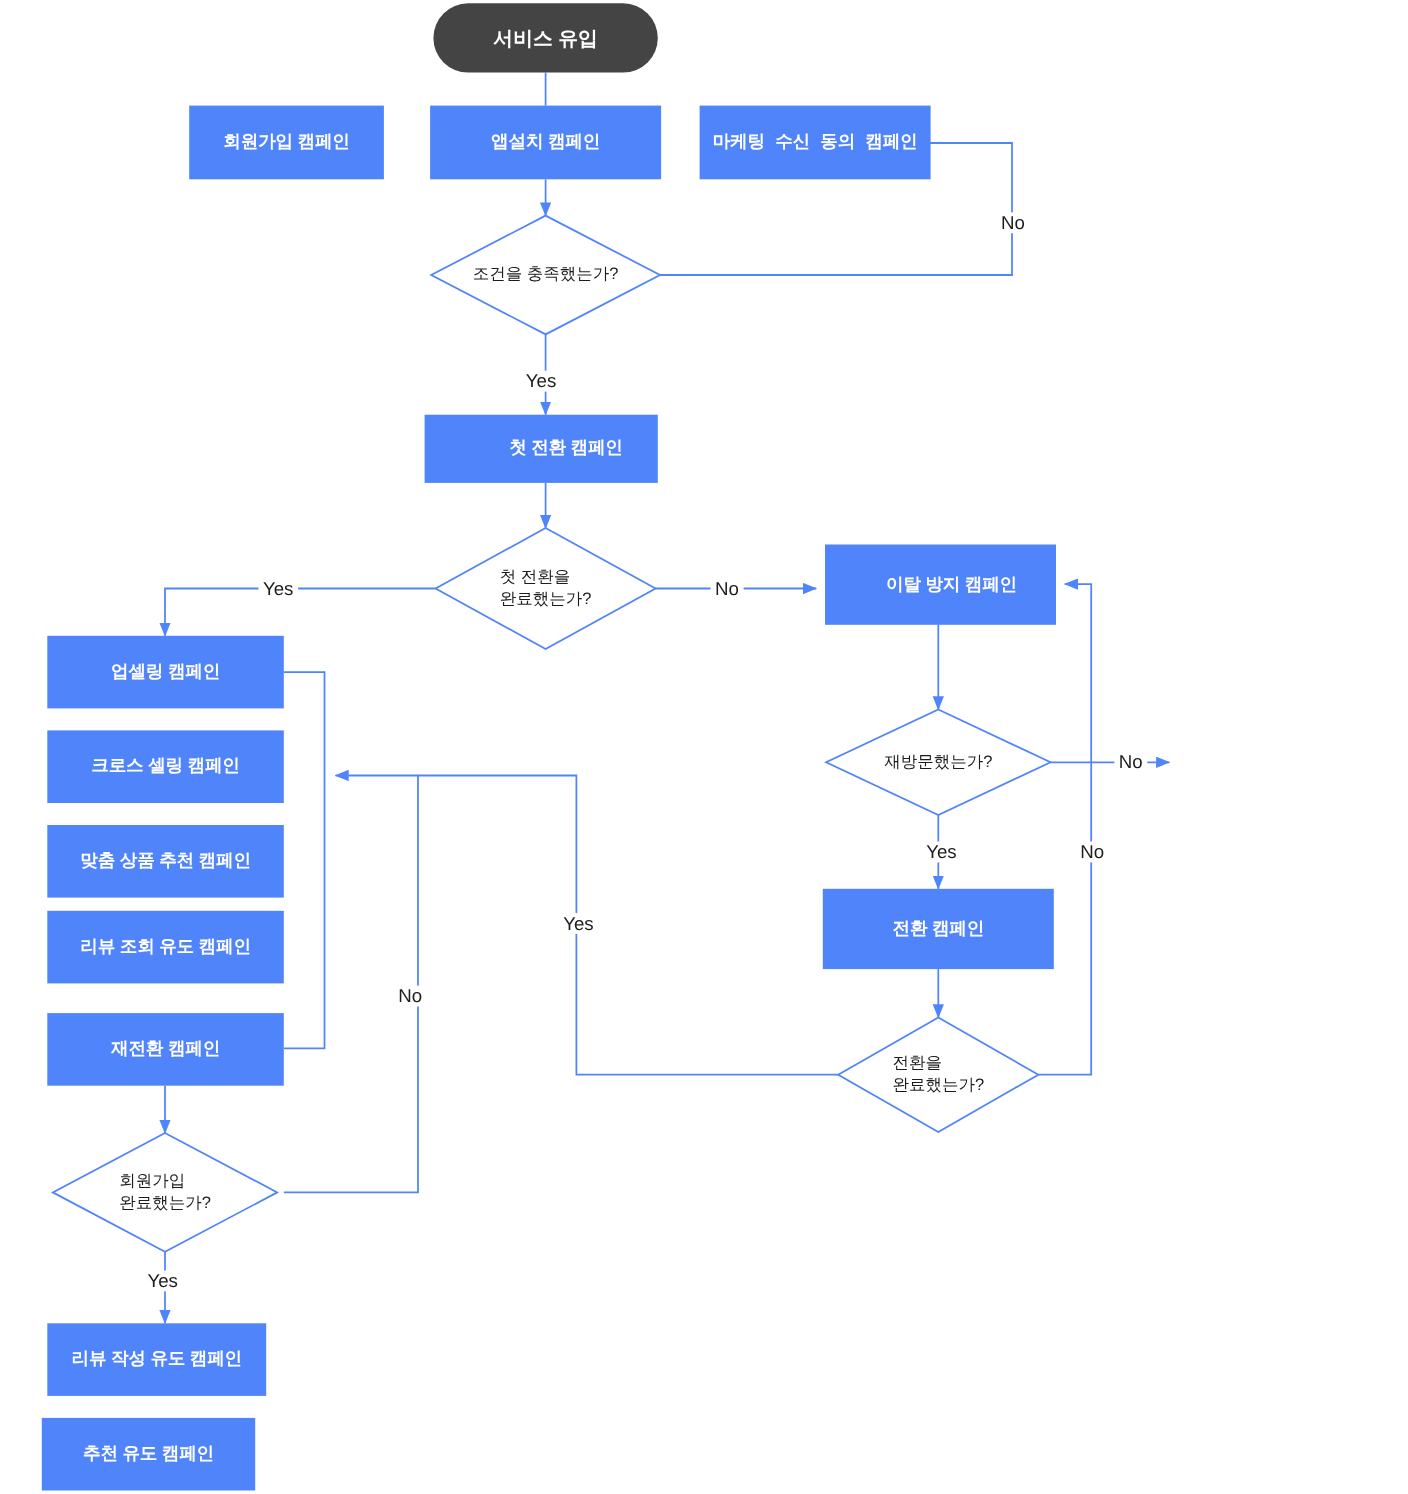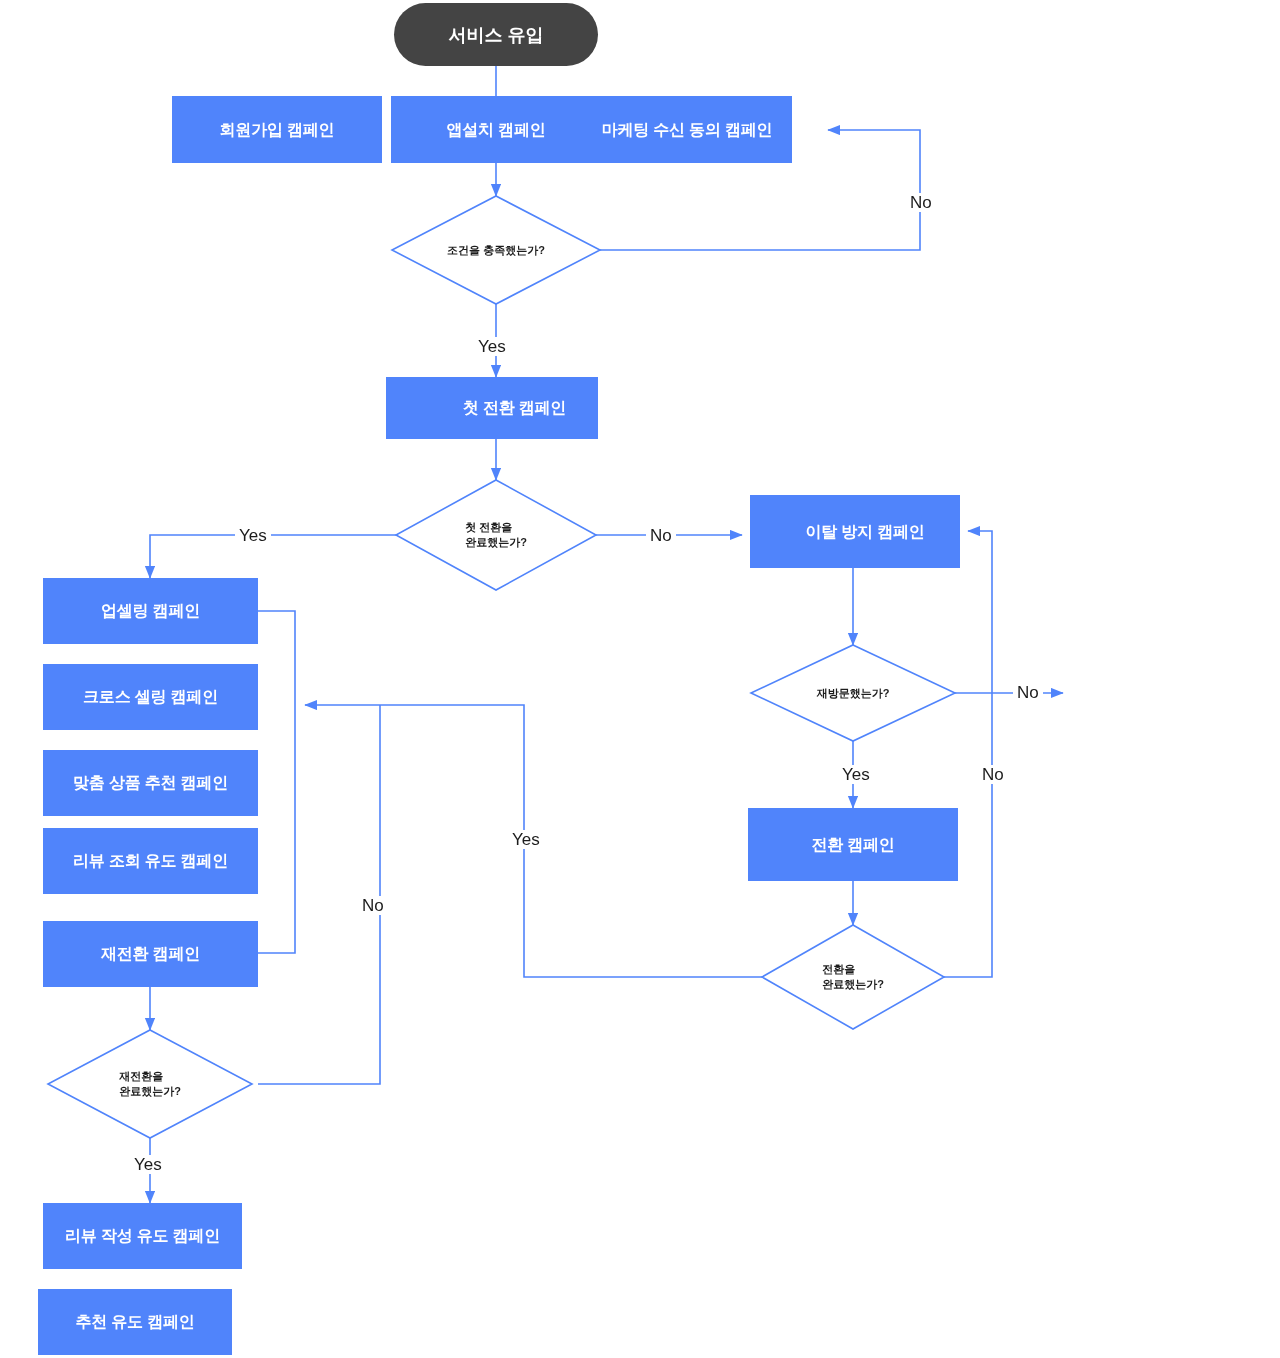--- a/index.html
+++ b/index.html
@@ -43,22 +43,22 @@
   }
   .node-terminal {
     background: #444444;
     color: #ffffff;
     font-weight: bold;
     font-size: 18px;
     border-radius: 36px;
   }
   .node-decision {
     color: #1c1c1c;
-    font-size: 11px;
-    font-weight: bold;
+    font-size: 15px;
+    font-weight: normal;
     line-height: 1.35;
     background: transparent;
     z-index: 3;
   }
   .node-decision .dlabel {
     position: relative;
     z-index: 4;
     white-space: pre-line;
   }
   .edge-label {
@@ -130,29 +130,29 @@
       <polygon points="853,645 955,693 853,741 751,693"></polygon>
       <polygon points="853,925 944,977 853,1029 762,977"></polygon>
       <polygon points="150,1030 252,1084 150,1138 48,1084"></polygon>
     </g>
   </svg>
 
   <div class="node node-terminal" style="left:394px; top:3px; width:204px; height:63px;">
     <span>서비스 유입</span>
   </div>
 
-  <div class="node node-process" style="left:172px; top:96px; width:210px; height:67px;">
+  <div class="node node-process" style="left:172px; top:96px; width:177px; height:67px;">
     <span>회원가입 캠페인</span>
   </div>
 
   <div class="node node-process" style="left:391px; top:96px; width:210px; height:67px;">
     <span>앱설치 캠페인</span>
   </div>
 
-  <div class="node node-process" style="left:582px; top:96px; width:210px; height:67px;">
+  <div class="node node-process" style="left:636px; top:96px; width:210px; height:67px;font-family:Liberation Mono, monospace;">
     <span>마케팅 수신 동의 캠페인</span>
   </div>
 
   <div class="node node-decision" style="left:392px; top:196px; width:208px; height:108px;">
     <span class="dlabel">조건을 충족했는가?</span>
   </div>
 
   <div class="node node-process" style="left:386px; top:377px; width:212px; height:62px;padding-left:45px;">
     <span>첫 전환 캠페인</span>
   </div>
@@ -176,21 +176,21 @@
 
   <div class="node node-process" style="left:43px; top:828px; width:215px; height:66px;">
     <span>리뷰 조회 유도 캠페인</span>
   </div>
 
   <div class="node node-process" style="left:43px; top:921px; width:215px; height:66px;">
     <span>재전환 캠페인</span>
   </div>
 
   <div class="node node-decision" style="left:48px; top:1030px; width:204px; height:108px;">
-    <span class="dlabel">재전환을
+    <span class="dlabel">회원가입
 완료했는가?</span>
   </div>
 
   <div class="node node-process" style="left:43px; top:1203px; width:199px; height:66px;">
     <span>리뷰 작성 유도 캠페인</span>
   </div>
 
   <div class="node node-process" style="left:38px; top:1289px; width:194px; height:66px;">
     <span>추천 유도 캠페인</span>
   </div>

